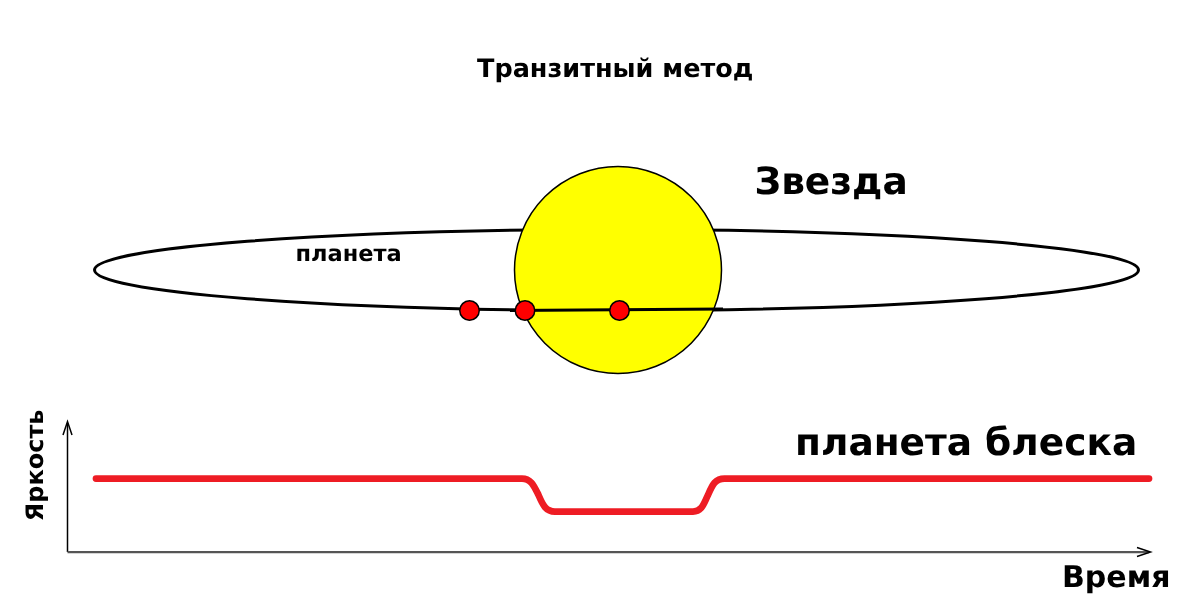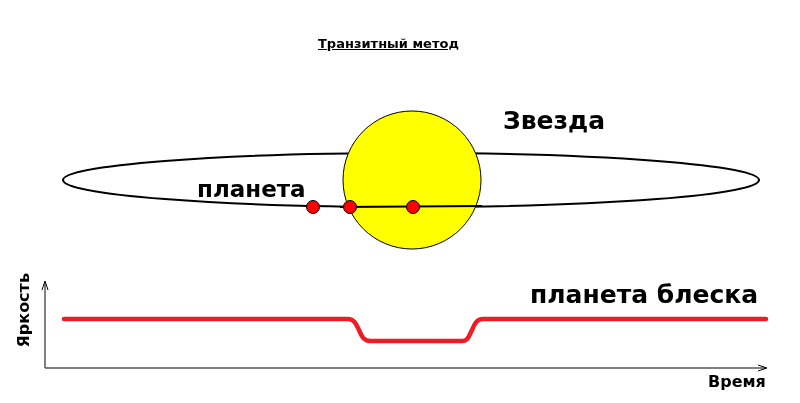--- a/index.html
+++ b/index.html
@@ -1,23 +1,23 @@
 <!DOCTYPE html>
 <html><head>
 <meta charset="utf-8">
 <style>
   html, body { margin: 0; padding: 0; background: #ffffff; }
   body { width: 800px; height: 403px; position: relative; overflow: hidden; font-family: "DejaVu Sans", sans-serif; }
   svg { position: absolute; left: 0; top: 0; }
   .lbl { position: absolute; color: #000; font-weight: bold; white-space: nowrap; font-family: "DejaVu Sans", sans-serif; }
-  .title { left: 318px; top: 36px; font-size: 13px; text-decoration: underline; }
+  .title { left: 318px; top: 36px; font-size: 17px; }
   .star-lbl { left: 503px; top: 106px; font-size: 25px; }
-  .planet-lbl { left: 197px; top: 176px; font-size: 23px; }
+  .planet-lbl { left: 197px; top: 160px; font-size: 15px; }
   .curve-lbl { left: 530px; top: 280px; font-size: 25px; }
-  .x-lbl { left: 708px; top: 372px; font-size: 16px; }
+  .x-lbl { left: 708px; top: 372px; font-size: 20px; }
   .y-lbl { left: -12px; top: 303px; font-size: 16px; transform: rotate(-90deg); transform-origin: center; width: 70px; text-align: center; }
 </style>
 </head>
 <body>
 
 <svg width="800" height="403" viewBox="0 0 800 403">
 
   <ellipse cx="411" cy="180" rx="348" ry="27" fill="none" stroke="#000" stroke-width="2"></ellipse>
 
   <circle cx="412" cy="180" r="69" fill="#ffff00" stroke="#000" stroke-width="1"></circle>

